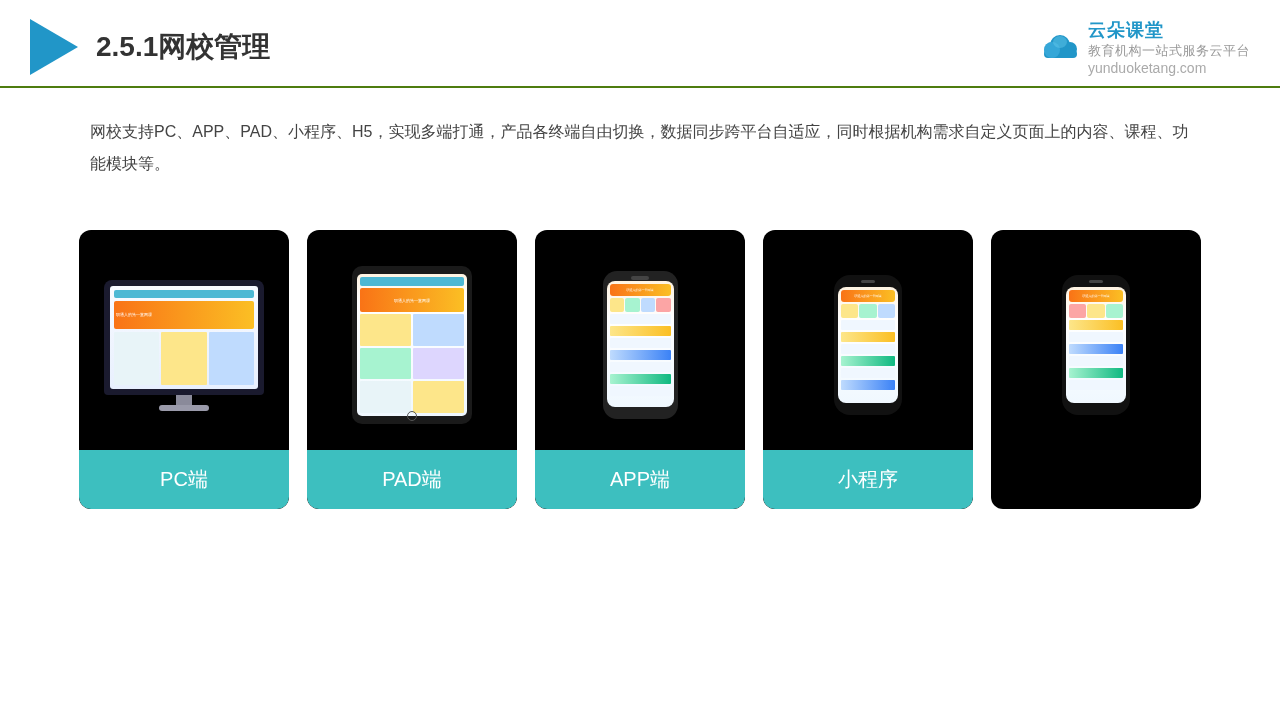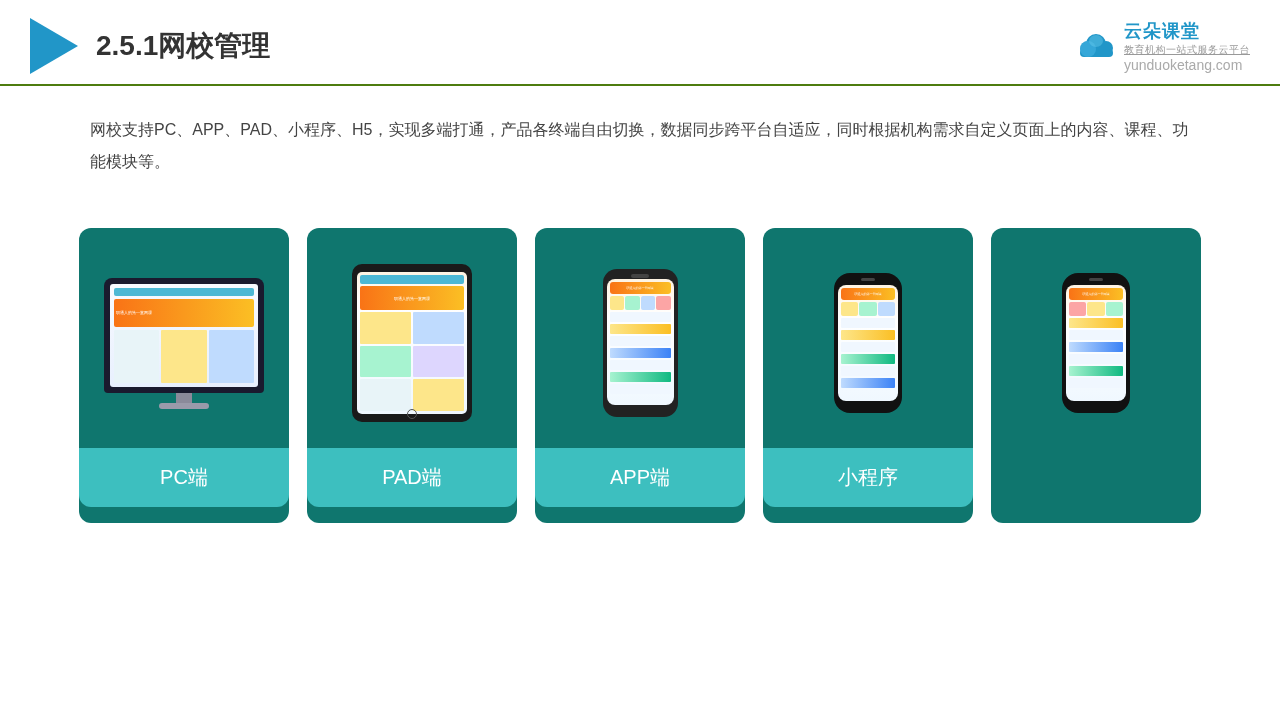--- a/index.html
+++ b/index.html
@@ -55,24 +55,23 @@
       flex-direction: column;
       align-items: flex-start;
     }
     .brand-name {
       font-size: 18px;
       font-weight: bold;
       color: #2196c8;
       letter-spacing: 1px;
     }
     .brand-sub {
-      font-size: 10px;
+      font-size: 13px;
       color: #999;
       letter-spacing: 0.5px;
-      text-decoration: underline;
     }
     .brand-url {
       font-size: 14px;
       color: #aaa;
     }
 
     
     .description {
       padding: 28px 90px 20px 90px;
       font-size: 16px;
@@ -83,28 +82,28 @@
     
     .cards-container {
       display: flex;
       justify-content: center;
       gap: 18px;
       padding: 20px 60px 30px 60px;
       margin-top: 10px;
     }
 
     .card {
-      background: #0f766e;
+      background: #000000;
       border-radius: 12px;
       width: 210px;
       display: flex;
       flex-direction: column;
       align-items: center;
       overflow: hidden;
-      padding-bottom: 16px;
+      padding-bottom: 0;
     }
 
     .card-image-area {
       width: 100%;
       height: 220px;
       display: flex;
       align-items: center;
       justify-content: center;
       padding: 20px 10px 10px 10px;
     }

